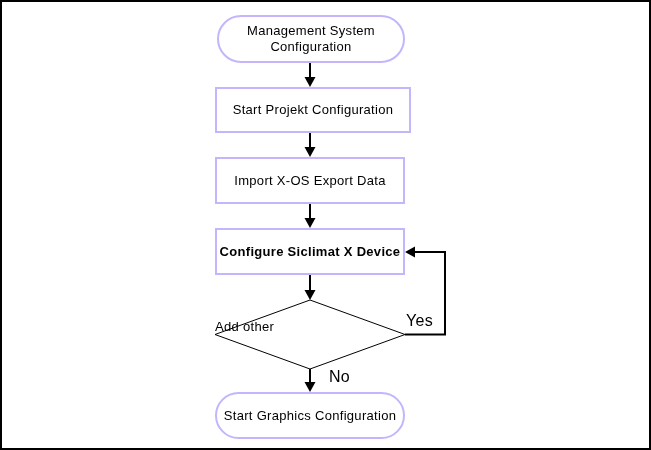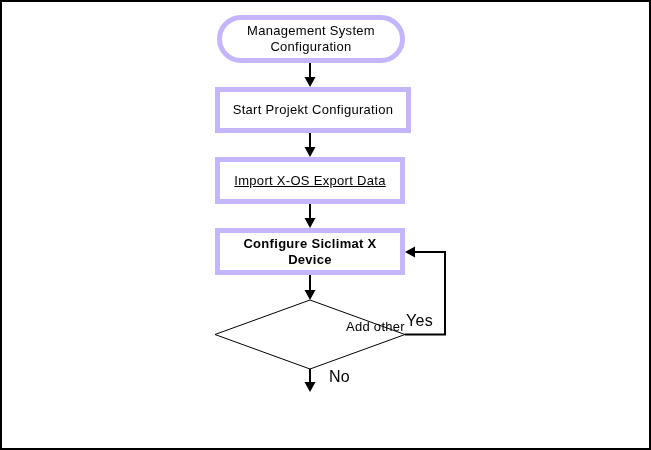--- a/index.html
+++ b/index.html
@@ -33,37 +33,37 @@
     stroke: none;
   }
   .shape {
     fill: #ffffff;
     stroke: #000000;
     stroke-width: 1;
   }
   .node {
     position: absolute;
     box-sizing: border-box;
-    border: 5px solid #c4b5fd;
+    border: 2px solid #c4b5fd;
     background: #ffffff;
     display: flex;
     flex-direction: column;
     align-items: center;
     justify-content: center;
     text-align: center;
     font-size: 13px;
     line-height: 16px;
     letter-spacing: 0.3px;
   }
   .terminator {
     border-radius: 24px;
   }
   .overlay {
     position: absolute;
-    text-align: right;
+    text-align: left;
     font-size: 13px;
     line-height: 15px;
     letter-spacing: 0.3px;
   }
   .edge-label {
     position: absolute;
     font-size: 16px;
     line-height: 14px;
     letter-spacing: 0.3px;
     background: #ffffff;
@@ -114,30 +114,33 @@
 
   <div class="node terminator" style="left:215px; top:13px; width:188px; height:48px;">
     <span class="line">Management System</span>
     <span class="line">Configuration</span>
   </div>
 
   <div class="node" style="left:213px; top:85px; width:196px; height:46px;">
     <span class="line">Start Projekt Configuration</span>
   </div>
 
-  <div class="node" style="left:213px; top:155px; width:190px; height:47px;text-decoration:underline;">
+  <div class="node" style="left:213px; top:155px; width:190px; height:47px;">
     <span class="line">Import X-OS Export Data</span>
   </div>
 
   <div class="node" style="left:213px; top:226px; width:190px; height:47px;font-weight:bold;">
     <span class="line">Configure Siclimat X Device</span>
   </div>
 
   <div class="overlay" style="left:213px; top:317px; width:190px;">
     <span class="line">Add other</span>
   </div>
 
+  <div class="node terminator" style="left:213px; top:390px; width:190px; height:47px;">
+    <span class="line">Start Graphics Configuration</span>
+  </div>
 
   <div class="edge-label" style="left:404px; top:312px;">Yes</div>
 
   <div class="edge-label" style="left:327px; top:368px;">No</div>
 
 </div>
 
 </body></html>

